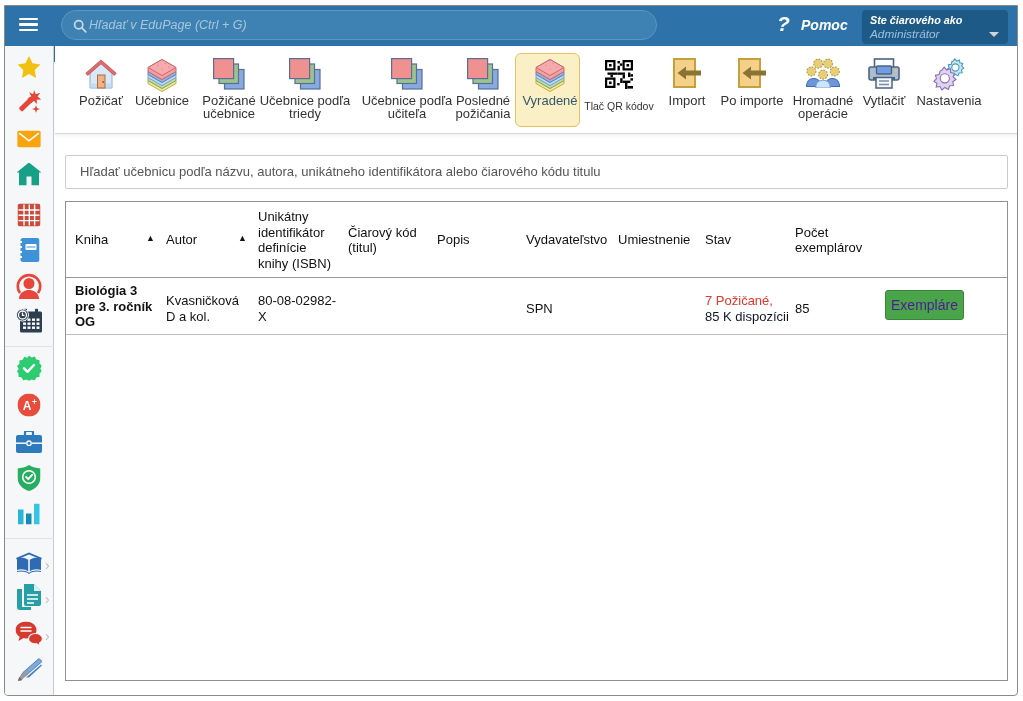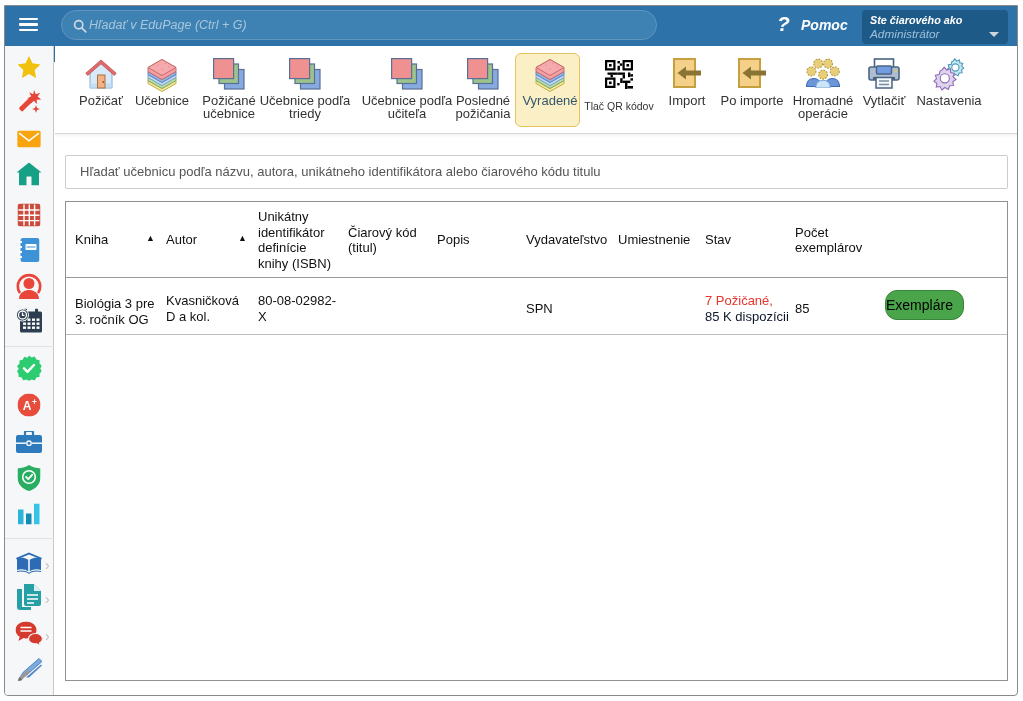--- a/index.html
+++ b/index.html
@@ -45,22 +45,22 @@
   padding-left:14px; background:#fff; }
 #tbl { position:absolute; left:60px; top:195px; width:943px; height:480px;
   border:1px solid #919191; background:#fff; }
 #thead { position:absolute; left:0; top:0; width:941px; height:76px; border-bottom:1px solid #9a9a9a; }
 #trow { position:absolute; left:0; top:77px; width:941px; height:56px; border-bottom:1px solid #bdbdbd; }
 .hc { position:absolute; top:0; height:76px; display:flex; align-items:center;
   font-size:13px; color:#111; line-height:15.5px; padding-left:9px; }
 .hc .sa { position:absolute; top:29px; font-size:9px; color:#111; }
 .rc { position:absolute; font-size:13px; color:#111; line-height:15.5px; }
 #exbtn { position:absolute; left:819px; top:11px; width:79px; height:30px;
-  background:#4aa54a; border:1px solid #398539; border-radius:12px;
-  color:#000000; font-size:14px; text-align:left; line-height:28px; }
+  background:#4aa54a; border:1px solid #398539; border-radius:3px;
+  color:#4c1d95; font-size:14px; text-align:center; line-height:28px; }
 .red { color:#e6352b; } .grn { color:#0f172a; }
 </style>
 </head>
 <body>
 <div id="win">
   <div id="topbar">
     <div id="burger">
         <div></div>
         <div></div>
         <div></div>
@@ -386,21 +386,21 @@
       <div class="hc" style="left:91px;width:92px">Autor<span class="sa" style="left:81px">▲</span></div>
       <div class="hc" style="left:183px;width:90px">Unikátny identifikátor definície knihy (ISBN)</div>
       <div class="hc" style="left:273px;width:89px">Čiarový kód (titul)</div>
       <div class="hc" style="left:362px;width:89px">Popis</div>
       <div class="hc" style="left:451px;width:92px">Vydavateľstvo</div>
       <div class="hc" style="left:543px;width:87px">Umiestnenie</div>
       <div class="hc" style="left:630px;width:90px">Stav</div>
       <div class="hc" style="left:720px;width:104px">Počet exemplárov</div>
     </div>
     <div id="trow">
-      <div class="rc" style="left:9px;top:17px;width:80px;font-weight:normal">Biológia 3 pre 3. ročník OG</div>
+      <div class="rc" style="left:9px;top:4px;width:80px;font-weight:bold">Biológia 3 pre 3. ročník OG</div>
       <div class="rc" style="left:100px;top:14px;width:82px">Kvasničková D a kol.</div>
       <div class="rc" style="left:192px;top:14px;width:80px">80-08-02982-X</div>
       <div class="rc" style="left:460px;top:22px">SPN</div>
       <div class="rc" style="left:639px;top:14px"><span class="red">7 Požičané,</span><br><span class="grn">85 K dispozícii</span></div>
       <div class="rc" style="left:729px;top:22px">85</div>
       <div id="exbtn">Exempláre</div>
     </div>
   </div>
 </div>
 

